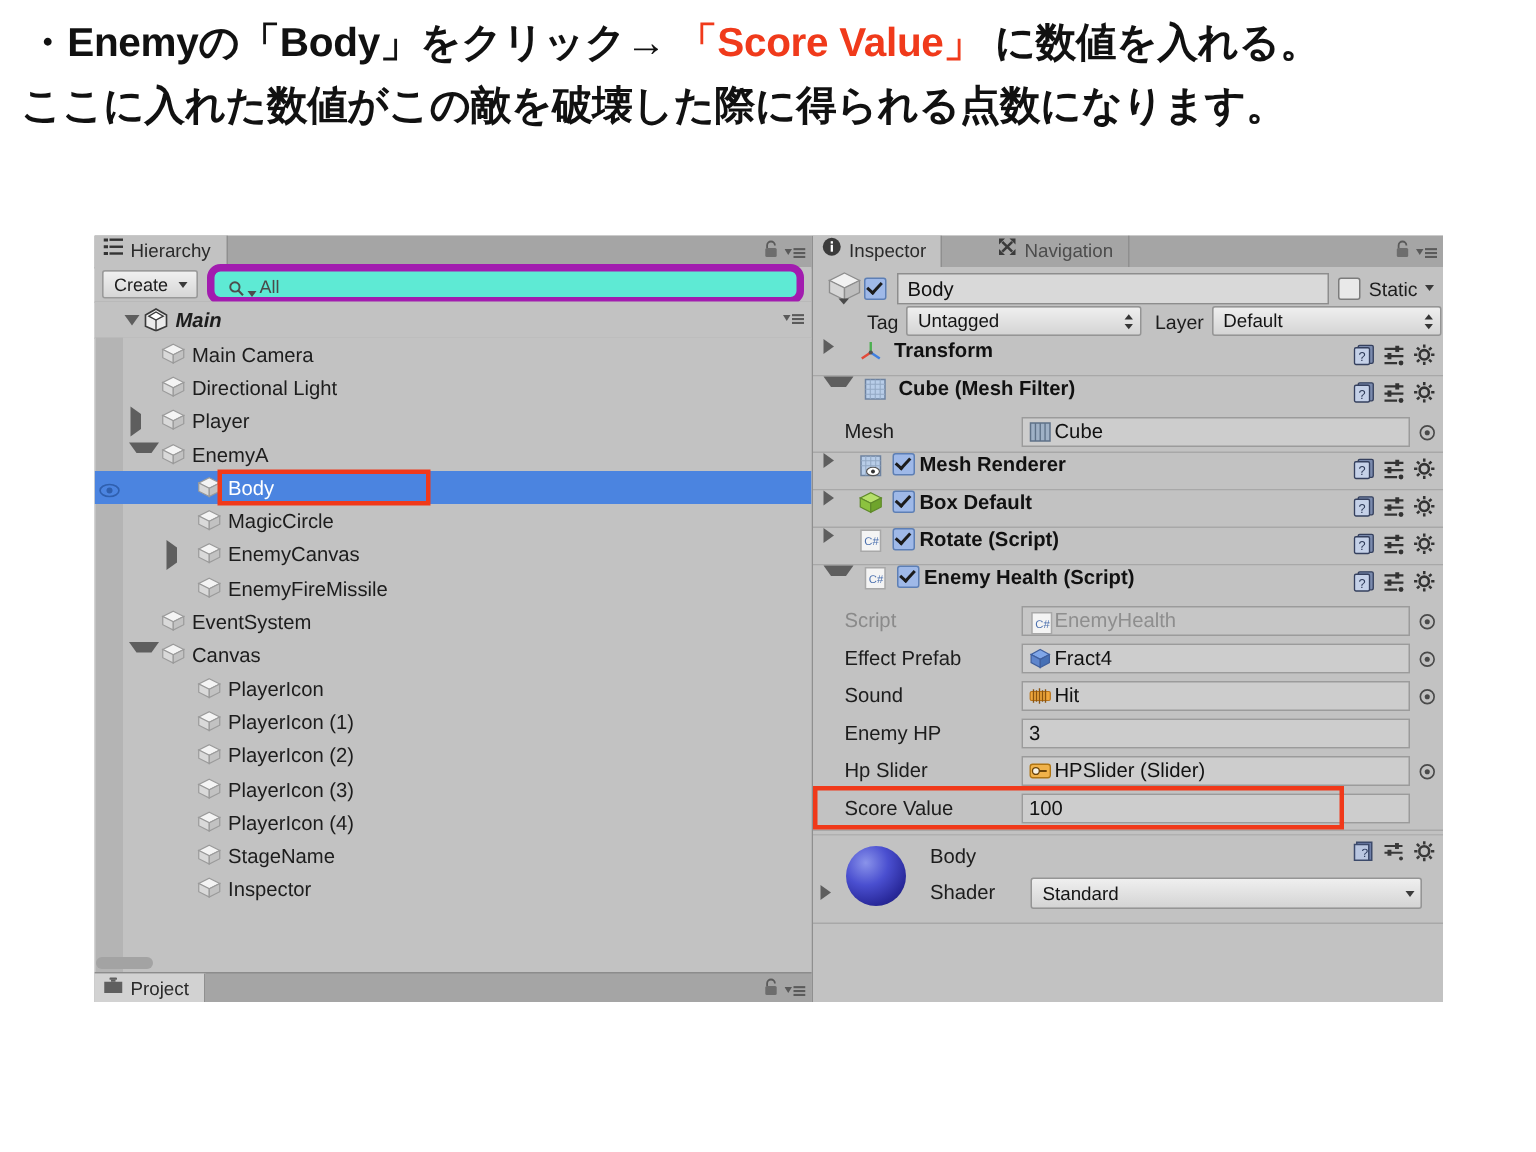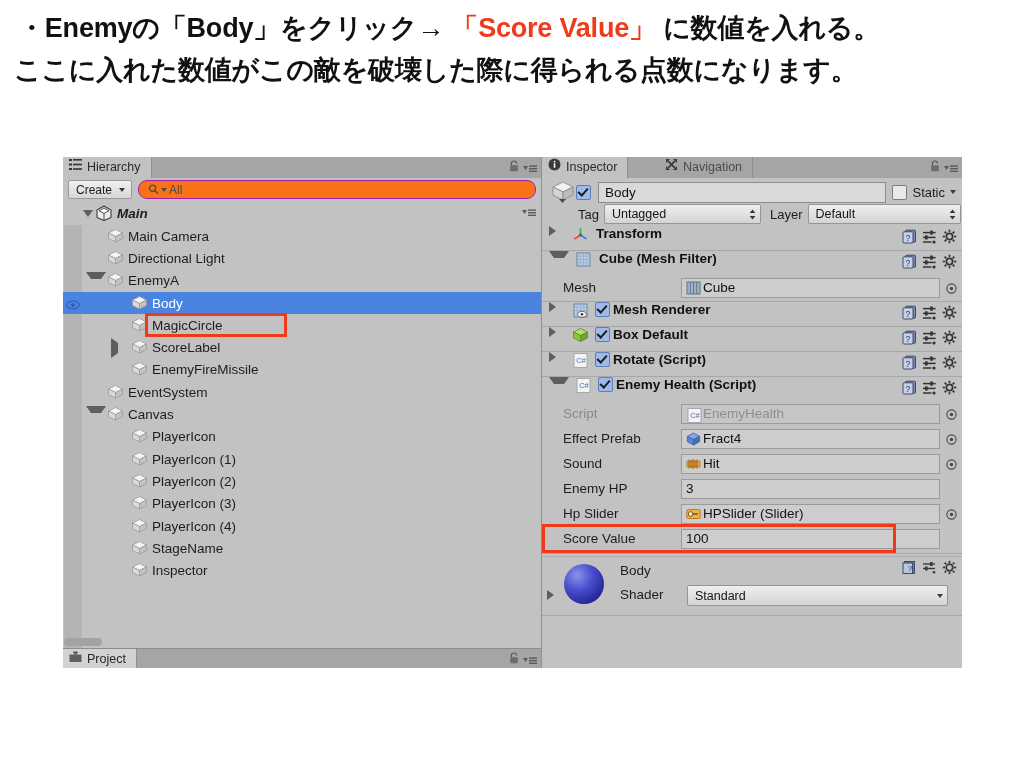--- a/index.html
+++ b/index.html
@@ -61,22 +61,22 @@
     height:17px;line-height:16px;padding:0 6px 0 7px;font-size:12px;
     background:linear-gradient(#f0f0f0,#d6d6d6);
     border:1px solid #9a9a9a;border-radius:2px;
     display:flex;align-items:center;gap:7px;color:#1c1c1c;
   }
   .tri-sm{
     width:0;height:0;border-left:3.5px solid transparent;border-right:3.5px solid transparent;
     border-top:4px solid #3a3a3a;
   }
   .searchbox{
-    flex:1;height:17px;background:#f97316;border:1px solid #a21caf;border-radius:9px;
-    display:flex;align-items:center;padding:0 9px;gap:2px;color:#4a4a4a;font-size:12px;
+    flex:1;height:17px;background:#5eead4;border:5px solid #a21caf;border-radius:9px;
+    display:flex;align-items:flex-end;padding:0 9px;gap:2px;color:#4a4a4a;font-size:12px;
   }
   .mag{width:11px;height:11px;display:block;}
 
   #scene-row{
     position:absolute;left:0;right:0;top:44px;height:24px;
     background:#c2c2c2;border-bottom:1px solid #adadad;
     display:flex;align-items:center;
   }
   #scene-row .arrow-dn{margin-left:20px;}
   .unity-logo{width:16px;height:16px;margin:0 5px 0 3px;display:block;}
@@ -256,20 +256,29 @@
           </div>
           <div class="hrow">
             <span class="cubeico" style="margin-left:44px;"><svg viewBox="0 0 17 17" width="17" height="17">
                 <polygon points="8.5,1.5 15.5,5 8.5,8.5 1.5,5" fill="#f4f4f4" stroke="#9a9a9a" stroke-width="0.8"></polygon>
                 <polygon points="1.5,5 8.5,8.5 8.5,14 1.5,10.5" fill="#d9d9d9" stroke="#9a9a9a" stroke-width="0.8"></polygon>
                 <polygon points="15.5,5 8.5,8.5 8.5,14 15.5,10.5" fill="#c2c2c2" stroke="#9a9a9a" stroke-width="0.8"></polygon>
               </svg></span>
             <span class="hname">Directional Light</span>
           </div>
           <div class="hrow">
+            <span class="twisty arrow-rt" style="left:24px;"></span>
+            <span class="cubeico" style="margin-left:44px;"><svg viewBox="0 0 17 17" width="17" height="17">
+                <polygon points="8.5,1.5 15.5,5 8.5,8.5 1.5,5" fill="#f4f4f4" stroke="#9a9a9a" stroke-width="0.8"></polygon>
+                <polygon points="1.5,5 8.5,8.5 8.5,14 1.5,10.5" fill="#d9d9d9" stroke="#9a9a9a" stroke-width="0.8"></polygon>
+                <polygon points="15.5,5 8.5,8.5 8.5,14 15.5,10.5" fill="#c2c2c2" stroke="#9a9a9a" stroke-width="0.8"></polygon>
+              </svg></span>
+            <span class="hname">Player</span>
+          </div>
+          <div class="hrow">
             <span class="twisty arrow-dn" style="left:23px;"></span>
             <span class="cubeico" style="margin-left:44px;"><svg viewBox="0 0 17 17" width="17" height="17">
                 <polygon points="8.5,1.5 15.5,5 8.5,8.5 1.5,5" fill="#f4f4f4" stroke="#9a9a9a" stroke-width="0.8"></polygon>
                 <polygon points="1.5,5 8.5,8.5 8.5,14 1.5,10.5" fill="#d9d9d9" stroke="#9a9a9a" stroke-width="0.8"></polygon>
                 <polygon points="15.5,5 8.5,8.5 8.5,14 15.5,10.5" fill="#c2c2c2" stroke="#9a9a9a" stroke-width="0.8"></polygon>
               </svg></span>
             <span class="hname">EnemyA</span>
           </div>
           <div class="hrow sel">
             <span class="eye"><svg viewBox="0 0 14 10" width="14" height="10">
@@ -291,21 +300,21 @@
               </svg></span>
             <span class="hname">MagicCircle</span>
           </div>
           <div class="hrow">
             <span class="twisty arrow-rt" style="left:48px;"></span>
             <span class="cubeico" style="margin-left:68px;"><svg viewBox="0 0 17 17" width="17" height="17">
                 <polygon points="8.5,1.5 15.5,5 8.5,8.5 1.5,5" fill="#f4f4f4" stroke="#9a9a9a" stroke-width="0.8"></polygon>
                 <polygon points="1.5,5 8.5,8.5 8.5,14 1.5,10.5" fill="#d9d9d9" stroke="#9a9a9a" stroke-width="0.8"></polygon>
                 <polygon points="15.5,5 8.5,8.5 8.5,14 15.5,10.5" fill="#c2c2c2" stroke="#9a9a9a" stroke-width="0.8"></polygon>
               </svg></span>
-            <span class="hname">ScoreLabel</span>
+            <span class="hname">EnemyCanvas</span>
           </div>
           <div class="hrow">
             <span class="cubeico" style="margin-left:68px;"><svg viewBox="0 0 17 17" width="17" height="17">
                 <polygon points="8.5,1.5 15.5,5 8.5,8.5 1.5,5" fill="#f4f4f4" stroke="#9a9a9a" stroke-width="0.8"></polygon>
                 <polygon points="1.5,5 8.5,8.5 8.5,14 1.5,10.5" fill="#d9d9d9" stroke="#9a9a9a" stroke-width="0.8"></polygon>
                 <polygon points="15.5,5 8.5,8.5 8.5,14 15.5,10.5" fill="#c2c2c2" stroke="#9a9a9a" stroke-width="0.8"></polygon>
               </svg></span>
             <span class="hname">EnemyFireMissile</span>
           </div>
           <div class="hrow">

